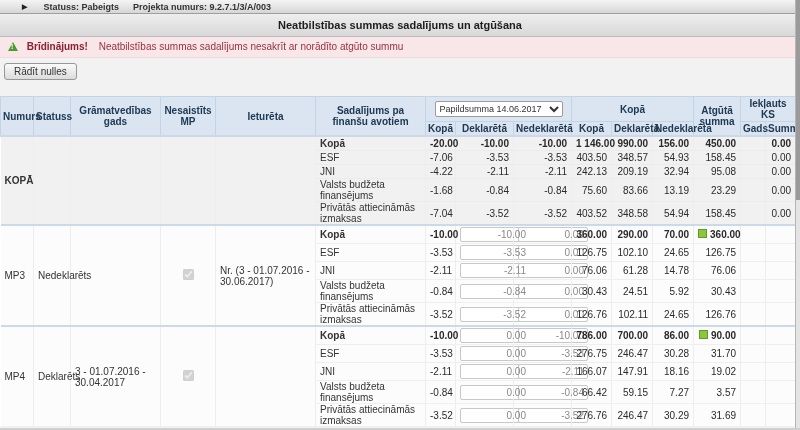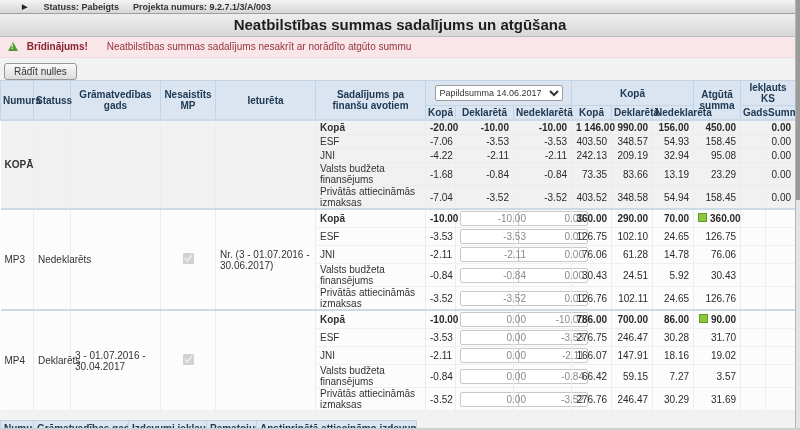--- a/index.html
+++ b/index.html
@@ -13,43 +13,43 @@
   .topbar{
     height:13px;display:flex;align-items:center;gap:14px;padding-left:22px;
     background:linear-gradient(#f4f4f4,#d6d6d6);border-bottom:1px solid #9e9e9e;
     font-size:9px;font-weight:bold;color:#333;
   }
   .expander{font-size:7px;color:#222;cursor:pointer;margin-right:2px;}
   
   .titlebar{
     height:22px;line-height:22px;text-align:center;
     background:linear-gradient(#eeeeee,#d8d8d8);border-bottom:1px solid #bdbdbd;
-    font-weight:bold;font-size:15px;color:#1d1d1d;
+    font-weight:bold;font-size:11px;color:#1d1d1d;
   }
   
   .warning{
     height:20px;line-height:20px;background:#f8e6e9;color:#98323e;
     padding-left:8px;border-bottom:1px solid #f0dadd;
   }
-  .warning b{color:#8b2230;margin-right:16px;}
+  .warning b{color:#8b2230;margin-right:8px;}
   .warn-tri{
     display:inline-block;position:relative;width:0;height:0;margin-right:6px;
     border-left:5px solid transparent;border-right:5px solid transparent;
     border-bottom:9px solid #4e9a2e;vertical-align:-1px;
   }
   .warn-ex{
     position:absolute;left:-2px;top:1px;color:#fff;font-size:7px;font-weight:bold;line-height:8px;
   }
   
   .btn{
     font-family:"Liberation Sans",sans-serif;font-size:10px;color:#333;
     background:linear-gradient(#fafafa,#dcdcdc);border:1px solid #979797;border-radius:3px;
     padding:2px 9px;cursor:pointer;
   }
-  .toolbar{padding:5px 0 0 4px;}
+  .toolbar{padding:5px 0 16px 4px;}
   
   table.main{
     border-collapse:collapse;table-layout:fixed;width:795px;font-size:10px;
     background:#fff;
   }
   table.main th{
     background:#dbe5f1;color:#203a54;border:1px solid #c3d4e5;
     font-size:10px;font-weight:bold;padding:1px 2px;text-align:center;
   }
   table.main td{border-right:1px solid #e9eef4;padding:0 4px;vertical-align:middle;}
@@ -205,21 +205,21 @@
         <td class="num">32.94</td>
         <td class="num bl">95.08</td>
         <td class="num bl"></td>
         <td class="num">0.00</td>
       </tr>
       <tr class="kopa-row">
         <td class="row-label">Valsts budžeta finansējums</td>
         <td class="num bl">-1.68</td>
         <td class="num">-0.84</td>
         <td class="num">-0.84</td>
-        <td class="num bl">73.35</td>
+        <td class="num bl">75.60</td>
         <td class="num">83.66</td>
         <td class="num">13.19</td>
         <td class="num bl">23.29</td>
         <td class="num bl"></td>
         <td class="num">0.00</td>
       </tr>
       <tr class="kopa-row">
         <td class="row-label">Privātās attiecināmās izmaksas</td>
         <td class="num bl">-7.04</td>
         <td class="num">-3.52</td>

